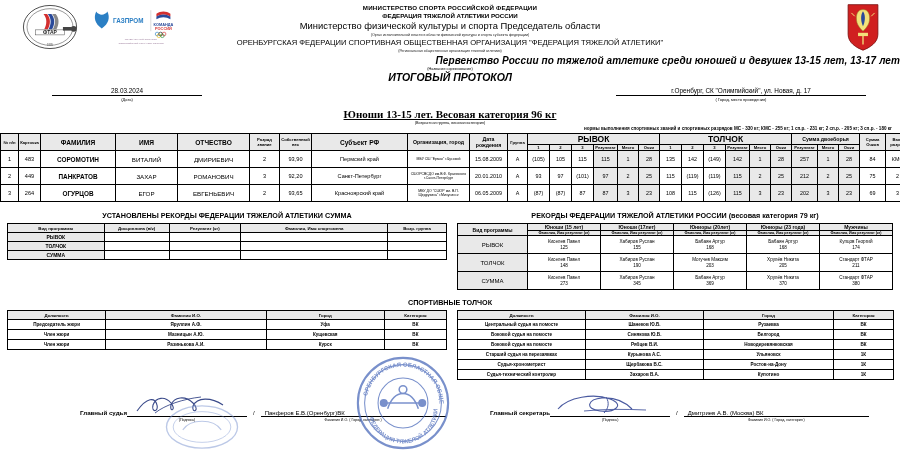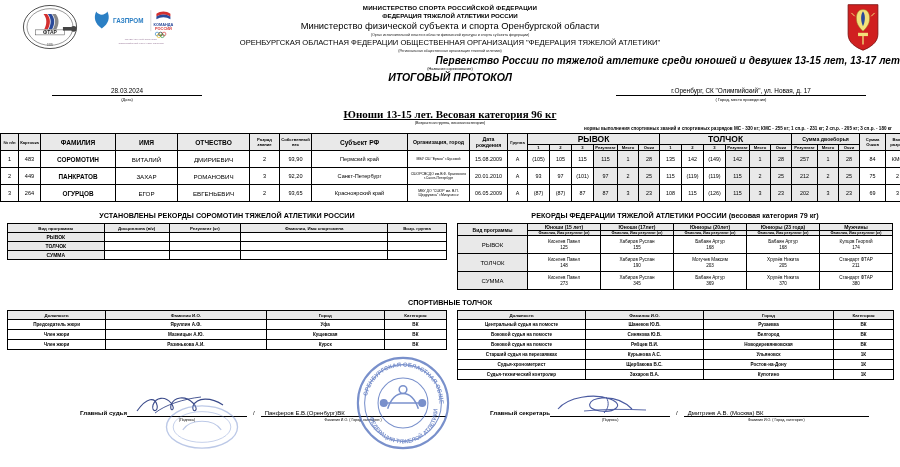--- a/index.html
+++ b/index.html
@@ -166,23 +166,23 @@
       <path d="M20,8 C15,8 12,12 12,18 C12,26 16,30 20,34 C24,30 28,26 28,18 C28,12 25,8 20,8 Z" fill="#f2e27a" stroke="#8a7a20" stroke-width=".6"></path>
       <path d="M20,10 C17,14 17,22 20,28 C23,22 23,14 20,10 Z" fill="#2a4a9a"></path>
       <rect x="14" y="36" width="12" height="4" fill="#f2e27a"></rect>
       <path d="M20,40 L20,50" stroke="#f2e27a" stroke-width="1.6"></path>
       <path d="M10,16 L6,12 M30,16 L34,12" stroke="#f2e27a" stroke-width="1.2"></path>
     </svg>
 
     <div class="hdr-text">
       <div class="h-l1">МИНИСТЕРСТВО СПОРТА  РОССИЙСКОЙ ФЕДЕРАЦИИ</div>
       <div class="h-l2">ФЕДЕРАЦИЯ ТЯЖЕЛОЙ АТЛЕТИКИ РОССИИ</div>
-      <div class="h-l3">Министерство физической субъекта и спорта Оренбургской области</div>
+      <div class="h-l3">Министерство физической культуры и спорта Председатель области</div>
       <div class="h-sub">(Орган исполнительной власти в области физической культуры и спорта субъекта федерации)</div>
-      <div class="h-l4">ОРЕНБУРГСКАЯ ОБЛАСТНАЯ ФЕДЕРАЦИИ ОБЩЕСТВЕННАЯ ОРГАНИЗАЦИЯ "ФЕДЕРАЦИЯ ТЯЖЕЛОЙ АТЛЕТИКИ"</div>
+      <div class="h-l4">ОРЕНБУРГСКАЯ ФЕДЕРАЦИИ СПОРТИВНАЯ ОБЩЕСТВЕННАЯ ОРГАНИЗАЦИЯ "ФЕДЕРАЦИЯ ТЯЖЕЛОЙ АТЛЕТИКИ"</div>
       <div class="h-sub">(Региональная общественная организация тяжелой атлетики)</div>
     </div>
   </div>
 
   <div class="title-main">Первенство России по тяжелой атлетике среди юношей и девушек 13-15 лет, 13-17 лет</div>
   <div class="title-sub">(Название соревнования)</div>
   <div class="title-prot">ИТОГОВЫЙ ПРОТОКОЛ</div>
 
   <div class="dpl">
     <div class="date-wrap">
@@ -360,21 +360,21 @@
         <td class="cell cell-res">23</td>
         <td class="cell cell-num">69</td>
         <td class="cell cell-num">3</td>
 
       </tr>
     </tbody>
   </table>
 
   <div class="cols" style="margin-top:9px;">
     <div class="col-l">
-      <div class="sec-title">УСТАНОВЛЕНЫ РЕКОРДЫ СОРОМОТИН ТЯЖЕЛОЙ АТЛЕТИКИ РОССИИ</div>
+      <div class="sec-title">УСТАНОВЛЕНЫ РЕКОРДЫ ФЕДЕРАЦИИ ТЯЖЕЛОЙ АТЛЕТИКИ СУММА</div>
       <table class="grid rec-tbl">
         <colgroup>
             <col style="width:92px">
             <col style="width:62px">
             <col style="width:68px">
             <col style="width:140px">
             <col style="width:56px">
           </colgroup>
         <thead>
           <tr>

